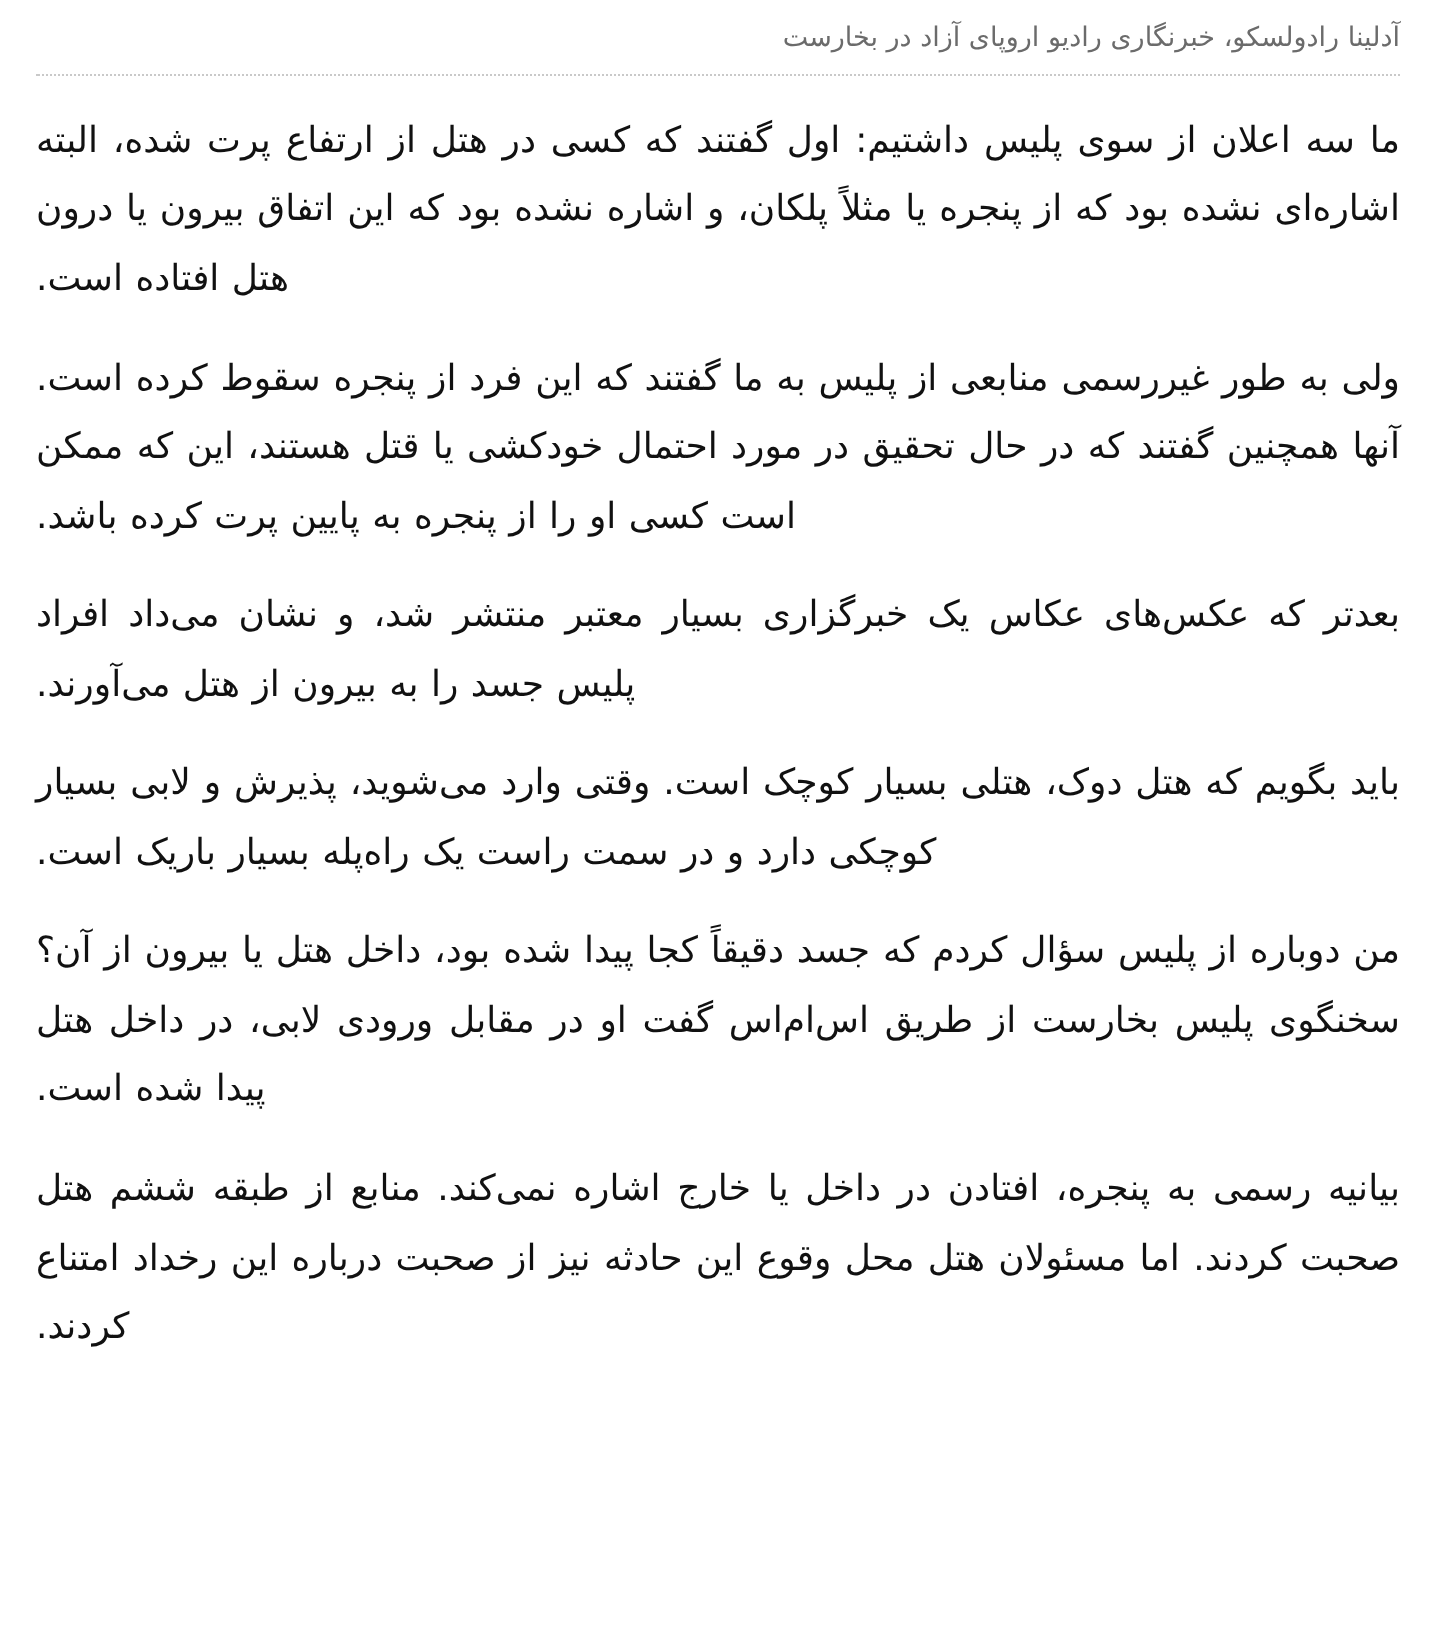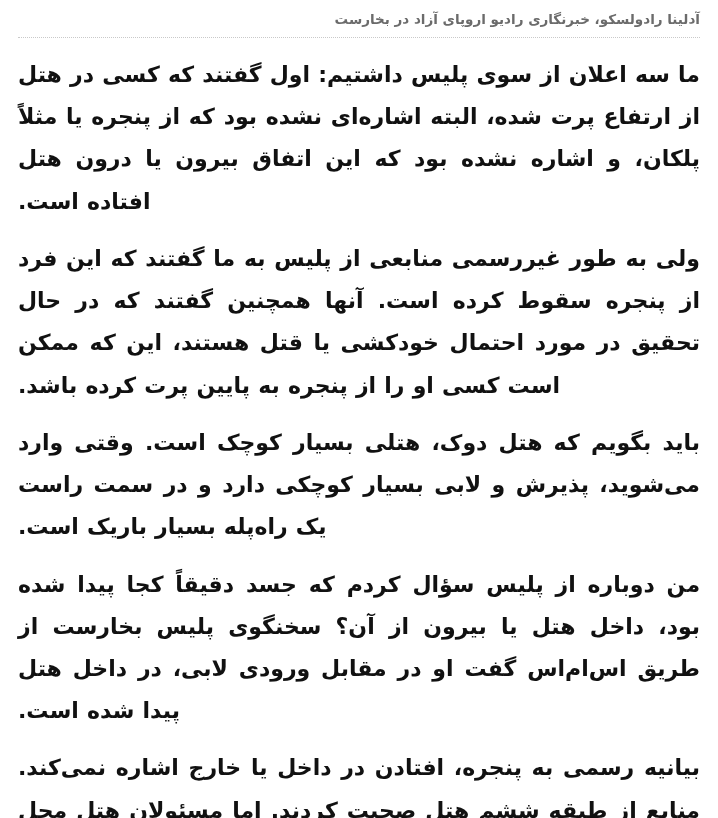--- a/index.html
+++ b/index.html
@@ -30,41 +30,41 @@
   
   .byline-wrap {
     padding: 9px 18px 0 18px;
     box-sizing: border-box;
   }
   .byline {
     text-align: right;
     color: #6b6b6b;
     font-size: 13.5px;
     line-height: 1.55;
-    font-weight: bold;
+    font-weight: normal;
     direction: rtl;
     unicode-bidi: isolate;
     padding-left: 8px;
   }
   .byline-rule {
     margin: 7px 18px 0 18px;
     height: 0;
     border-top: 1px dotted #c9c9c9;
   }
 
   
   .article {
     padding: 16px 18px 10px 18px;
     box-sizing: border-box;
     flex: 1 1 auto;
   }
   .para {
     color: #111111;
-    font-weight: bold;
-    font-size: 22px;
+    font-weight: normal;
+    font-size: 18px;
     line-height: 1.92;
     text-align: justify;
     text-align-last: left;
     direction: rtl;
     unicode-bidi: isolate;
     margin: 0 0 15px 0;
     letter-spacing: 0;
     word-spacing: 0.5px;
   }
   .para:last-child {
@@ -78,18 +78,19 @@
 
   <div class="byline-wrap">
     <div class="byline">آدلینا رادولسکو، خبرنگاری رادیو اروپای آزاد در بخارست</div>
   </div>
 
   <div class="byline-rule"></div>
 
   <div class="article">
     <p class="para">ما سه اعلان از سوی پلیس داشتیم: اول گفتند که کسی در هتل از ارتفاع پرت شده، البته اشاره‌ای نشده بود که از پنجره یا مثلاً پلکان، و اشاره نشده بود که این اتفاق بیرون یا درون هتل افتاده است.</p>
     <p class="para">ولی به طور غیررسمی منابعی از پلیس به ما گفتند که این فرد از پنجره سقوط کرده است. آنها همچنین گفتند که در حال تحقیق در مورد احتمال خودکشی یا قتل هستند، این که ممکن است کسی او را از پنجره به پایین پرت کرده باشد.</p>
+    <p class="para">بعدتر که عکس‌های عکاس یک خبرگزاری بسیار معتبر منتشر شد، و نشان می‌داد افراد پلیس جسد را به بیرون از هتل می‌آورند.</p>
     <p class="para">باید بگویم که هتل دوک، هتلی بسیار کوچک است. وقتی وارد می‌شوید، پذیرش و لابی بسیار کوچکی دارد و در سمت راست یک راه‌پله بسیار باریک است.</p>
     <p class="para">من دوباره از پلیس سؤال کردم که جسد دقیقاً کجا پیدا شده بود، داخل هتل یا بیرون از آن؟ سخنگوی پلیس بخارست از طریق اس‌ام‌اس گفت او در مقابل ورودی لابی، در داخل هتل پیدا شده است.</p>
     <p class="para">بیانیه رسمی به پنجره، افتادن در داخل یا خارج اشاره نمی‌کند. منابع از طبقه ششم هتل صحبت کردند. اما مسئولان هتل محل وقوع این حادثه نیز از صحبت درباره این رخداد امتناع کردند.</p>
   </div>
 
 </div>
 
 </body></html>

